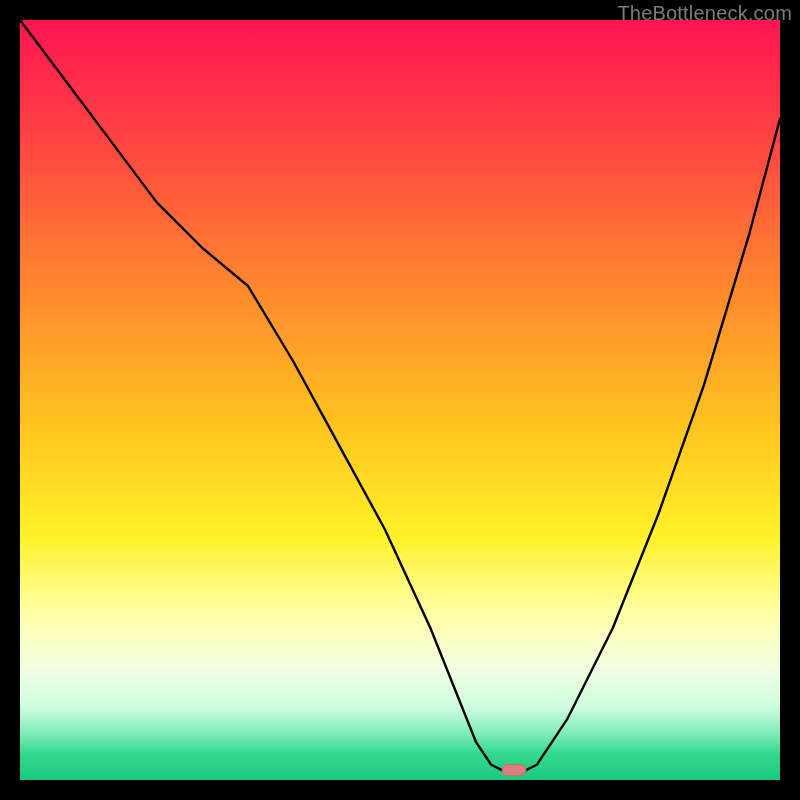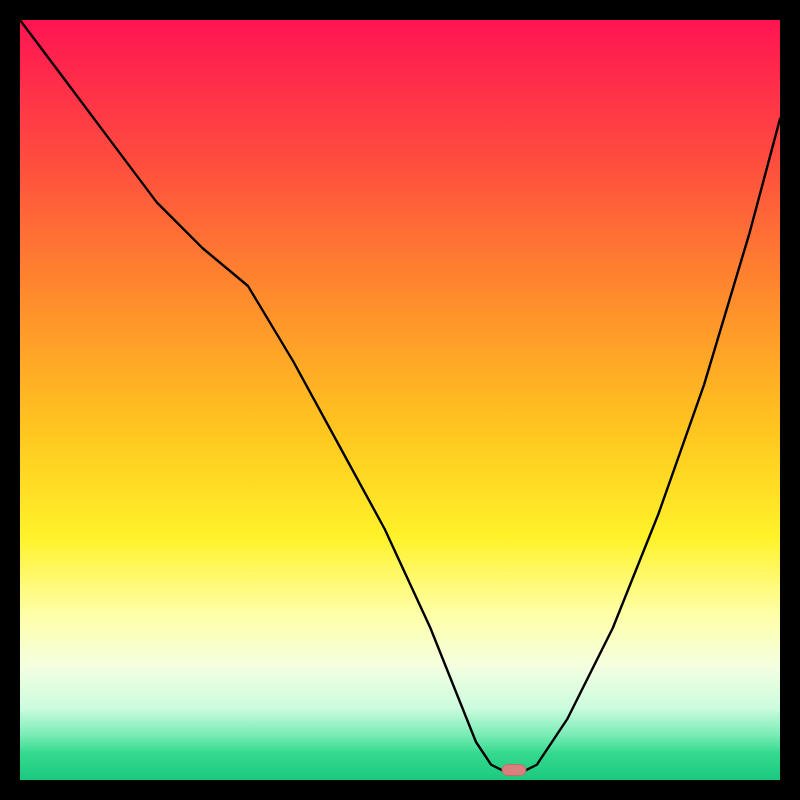--- a/index.html
+++ b/index.html
@@ -33,20 +33,21 @@
     font-weight: 500;
     letter-spacing: 0.2px;
     z-index: 10;
   }
   svg { display: block; }
 </style>
 </head>
 <body>
 
 <div class="frame">
+  <div class="watermark">TheBottleneck.com</div>
   <div class="plot">
     <svg id="chart-svg" width="760" height="760" viewBox="0 0 760 760" preserveAspectRatio="none">
       <defs>
         <linearGradient id="bg-grad" x1="0" y1="0" x2="0" y2="1">
             <stop offset="0%" stop-color="#ff1452"></stop>
             <stop offset="18%" stop-color="#ff4b3f"></stop>
             <stop offset="36%" stop-color="#ff8a2d"></stop>
             <stop offset="54%" stop-color="#ffc61f"></stop>
             <stop offset="68%" stop-color="#fff229"></stop>
             <stop offset="78%" stop-color="#ffffa6"></stop>

